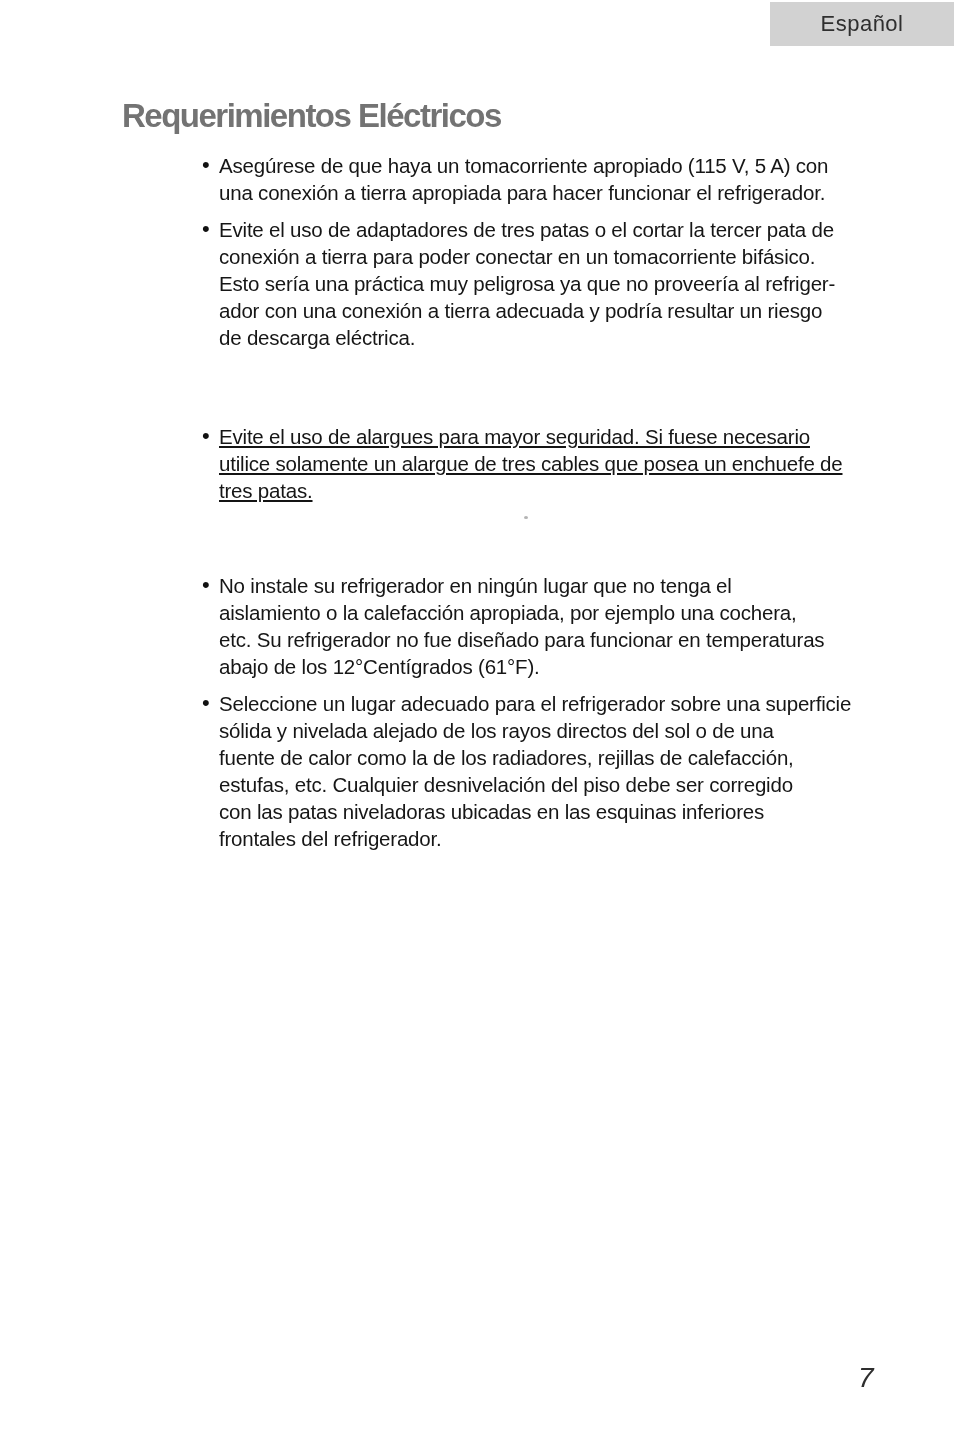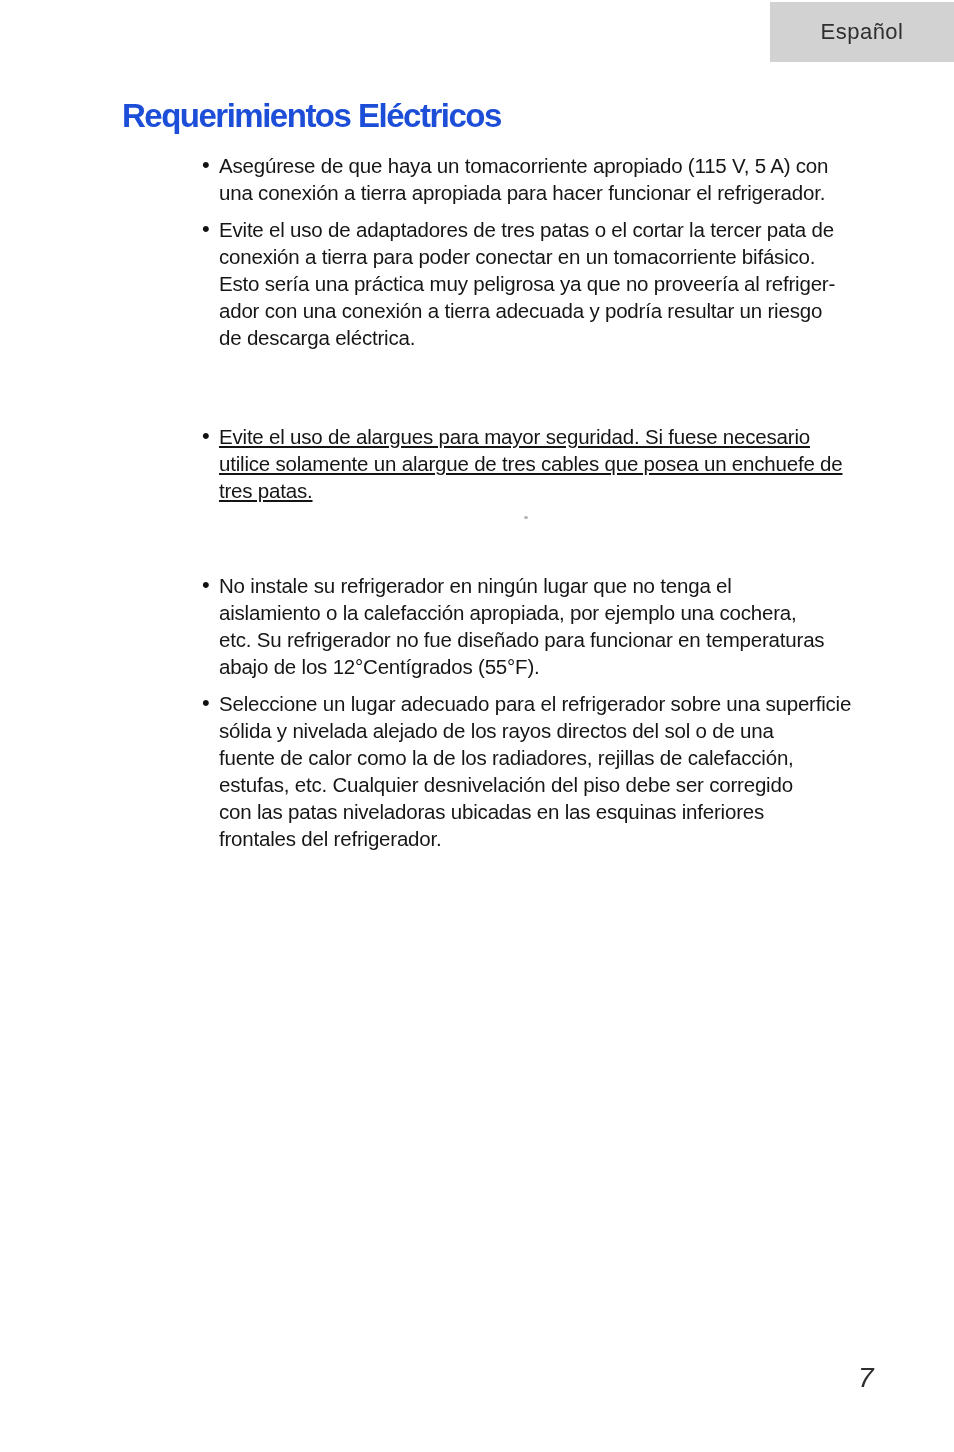--- a/index.html
+++ b/index.html
@@ -12,42 +12,42 @@
     color: #141414;
     overflow: hidden;
   }
 
   
   .lang-tab {
     position: absolute;
     left: 770px;
     top: 2px;
     width: 184px;
-    height: 60px;
+    height: 44px;
     background: #d2d2d2;
     display: flex;
     align-items: center;
     justify-content: center;
   }
   .lang-tab span {
     font-size: 22px;
     color: #2f2f2f;
     letter-spacing: 0.5px;
   }
 
   
   .heading {
     position: absolute;
     left: 122px;
     margin: 0;
     font-size: 33px;
     line-height: 36px;
     font-weight: 700;
     letter-spacing: -1.5px;
-    color: #1d4ed8;
+    color: #737373;
     white-space: nowrap;
   }
   #h-electricos   { top: 98px; }
   #h-alargues     { top: 372px; }
   #h-limitaciones { top: 526px; }
 
   
   .bullets {
     position: absolute;
     left: 122px;
@@ -127,21 +127,21 @@
     <li>Evite el uso de alargues para mayor seguridad.  Si fuese necesario
 utilice solamente  un alargue de tres cables que posea un enchuefe de
 tres patas.</li>
   </ul>
 
 
   <ul class="bullets" id="ul-limitaciones">
     <li>No instale su refrigerador en ningún lugar que no tenga el
 aislamiento o la calefacción apropiada, por ejemplo una cochera,
 etc. Su refrigerador no fue diseñado para funcionar en temperaturas
-abajo de los 12°Centígrados (55°F).</li>
+abajo de los 12°Centígrados (61°F).</li>
     <li>Seleccione un lugar adecuado para el refrigerador sobre una superficie
 sólida y nivelada alejado de los rayos directos del sol o de una
 fuente de calor como la de los radiadores, rejillas de calefacción,
 estufas, etc. Cualquier desnivelación del piso debe ser corregido
 con las patas niveladoras ubicadas en las esquinas inferiores
 frontales del refrigerador.</li>
   </ul>
 
   <div class="artifact-dot"></div>
 

